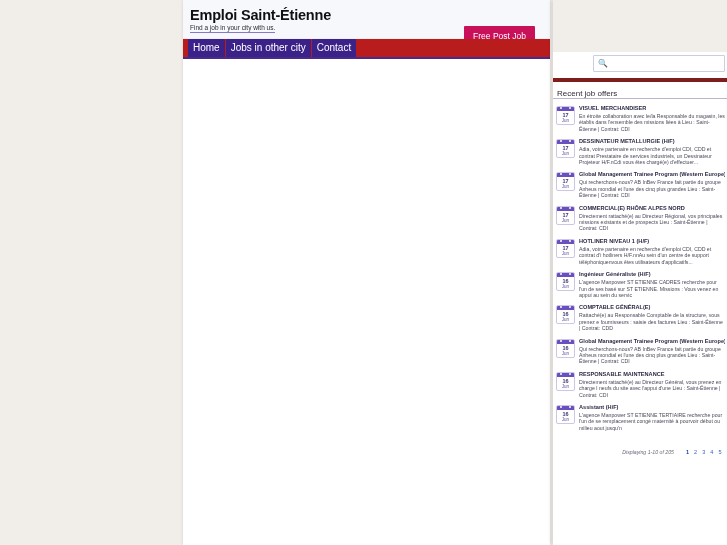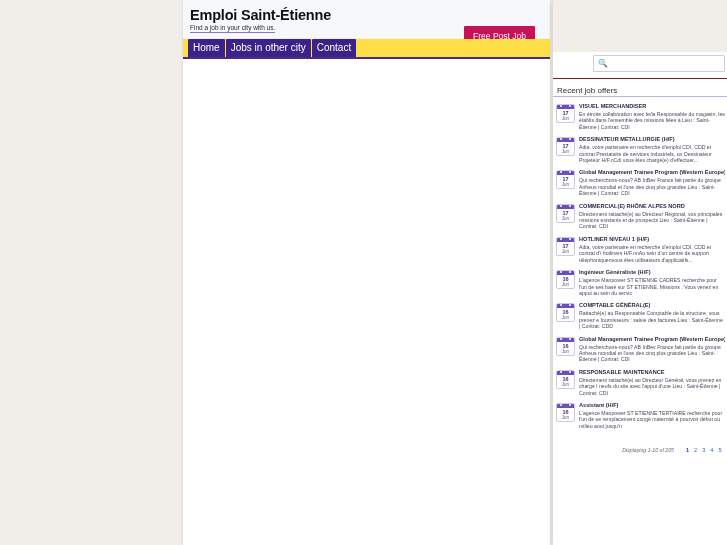--- a/index.html
+++ b/index.html
@@ -67,21 +67,21 @@
     border-radius: 1px;
     white-space: nowrap;
     cursor: pointer;
     line-height: 1;
   }
 
   
   #nav-bar {
     position: relative;
     height: 20px;
-    background: #fde047;
+    background: #b91c1c;
     border-bottom: 2px solid #4a2a8a;
     padding-left: 5px;
     box-sizing: border-box;
   }
   .nav-tab {
     display: inline-block;
     background: #3b2288;
     color: #ffffff;
     font-size: 10px;
     line-height: 18px;
@@ -140,21 +140,21 @@
     height: 12px;
     border: none;
     outline: none;
     background: transparent;
     font-size: 8px;
     font-family: "Liberation Sans", sans-serif;
     color: #333;
     padding: 0;
   }
   #panel-heading-wrap {
-    border-top: 1px solid #7f1d1d;
+    border-top: 4px solid #7f1d1d;
     border-bottom: 1px solid #b9b4cf;
     height: 19px;
     padding: 0 0 16px 4px;
     background: #ffffff;
     box-sizing: border-box;
   }
   #panel-heading {
     font-size: 8px;
     color: #2c2c38;
     line-height: 18px;

